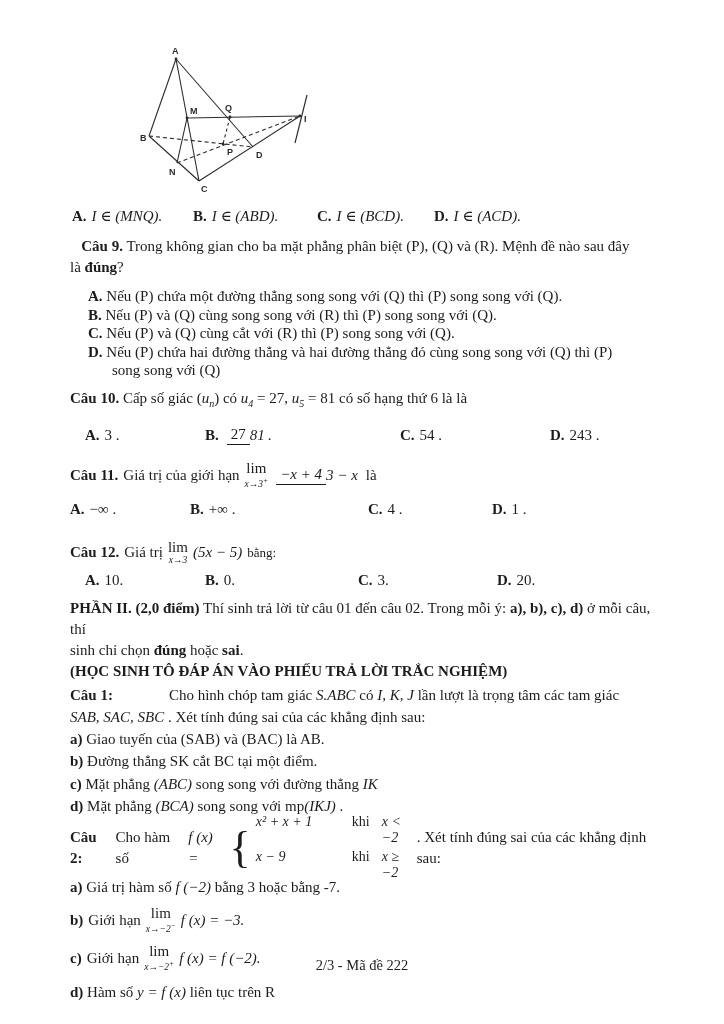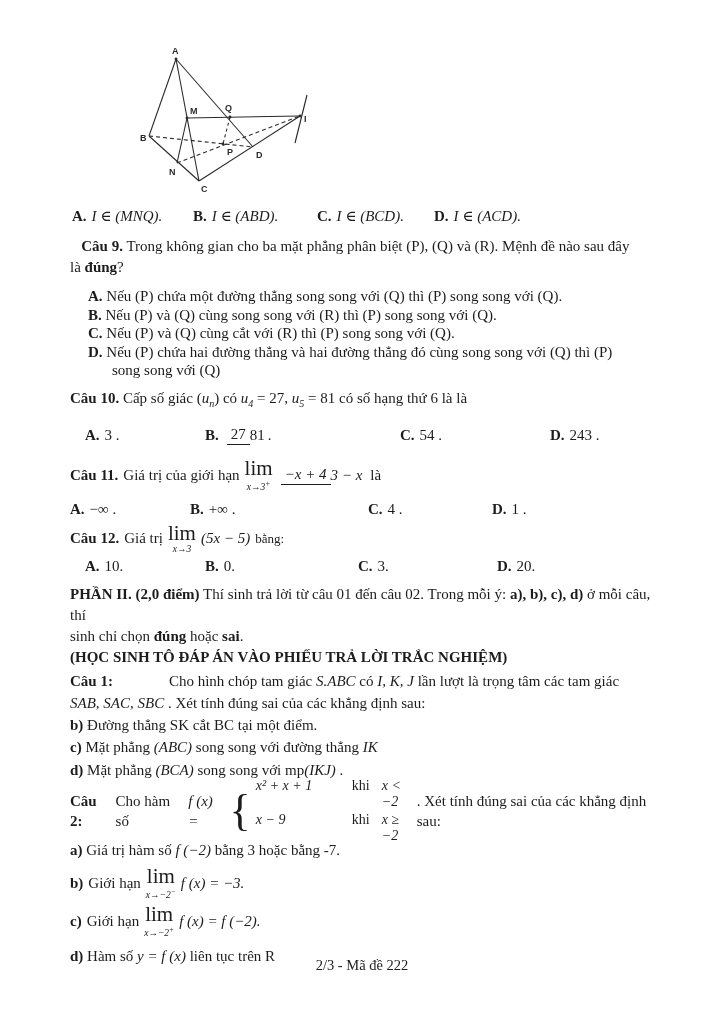--- a/index.html
+++ b/index.html
@@ -10,23 +10,23 @@
   .mi{font-style:italic;}
   .figwrap{position:absolute;left:140px;top:40px;width:190px;height:160px;}
   .figwrap text{font-family:"Liberation Sans","DejaVu Sans",sans-serif;font-size:9px;font-weight:bold;fill:#2b2b2b;}
   .optrow{position:relative;height:24px;}
   .optrow .opt{position:absolute;top:0;white-space:nowrap;}
   .optrow.tall{height:42px;}
   .optrow.tall .opt{display:inline-flex;align-items:center;height:100%;}
   .opt b{margin-right:5px;}
   .frac{display:inline-flex;flex-direction:row;text-align:center;line-height:1.1;vertical-align:middle;margin:0 3px;}
   .frac .num{border-bottom:1px solid #1c1c1c;padding:0 4px 1px;}
-  .frac .den{padding-top:1px;}
+  .frac .den{padding-top:1px;font-style:italic;}
   .lim{display:inline-flex;flex-direction:column;align-items:center;line-height:1;vertical-align:middle;}
-  .lim .limword{font-size:21px;}
+  .lim .limword{font-size:15px;}
   .lim .limsub{font-size:9.5px;font-style:italic;margin-top:1px;white-space:nowrap;text-align:center;}
   .lim .limsub sup{font-size:7.5px;}
   .flexline{display:flex;align-items:center;gap:5px;}
   .q9opt{padding-left:18px;line-height:18.5px;}
   .hang{padding-left:42px;}
   .q9head,.part2{line-height:21px;}
   .q10head{line-height:22px;margin-top:7px;}
   .msub{font-style:italic;font-size:10px;}
   .c1head{line-height:22px;margin-top:2px;}
   .item{line-height:22.5px;}
@@ -137,21 +137,21 @@
       </span>
     <span>là</span>
   </div>
   <div class="optrow" style="margin-top:4px;height:20px">
     <span class="opt" style="left:0px"><b>A.</b><span>−∞ .</span></span>
     <span class="opt" style="left:120px"><b>B.</b><span>+∞ .</span></span>
     <span class="opt" style="left:298px"><b>C.</b><span>4 .</span></span>
     <span class="opt" style="left:422px"><b>D.</b><span>1 .</span></span>
   </div>
 
-  <div class="flexline" style="height:28px;margin-top:6px">
+  <div class="flexline" style="height:28px;margin-top:20px">
     <b>Câu 12.</b>
     <span>Giá trị</span>
     <span class="lim">
         <span class="limword">lim</span>
         <span class="limsub"><span>x→3</span></span>
       </span>
     <span class="mi">(5x − 5)</span>
     <span class="small">bằng:</span>
   </div>
   <div class="optrow" style="margin-top:3px;height:22px">
@@ -164,20 +164,21 @@
   <div class="part2" style="margin-top:6px">
     <div><b>PHẦN II. (2,0 điểm)</b><span> Thí sinh trả lời từ câu 01 đến câu 02. Trong mỗi ý: </span><b>a), b), c), d)</b><span> ở mỗi câu, thí</span></div>
     <div><span>sinh chỉ chọn </span><b>đúng</b><span> hoặc </span><b>sai</b><span>.</span></div>
     <div><b>(HỌC SINH TÔ ĐÁP ÁN VÀO PHIẾU TRẢ LỜI TRẮC NGHIỆM)</b></div>
   </div>
 
   <div class="c1head">
     <div><b>Câu 1:</b><span class="tabgap"></span><span>Cho hình chóp tam giác </span><span class="mi">S.ABC</span><span> có </span><span class="mi">I, K, J</span><span> lần lượt là trọng tâm các tam giác</span></div>
     <div><span class="mi">SAB, SAC, SBC</span><span> . Xét tính đúng sai của các khẳng định sau:</span></div>
   </div>
+  <div class="item"><b>a)</b><span> Giao tuyến của (SAB) và (BAC) là AB.</span></div>
   <div class="item"><b>b)</b><span> Đường thẳng SK cắt BC tại một điểm.</span></div>
   <div class="item"><b>c)</b><span> Mặt phẳng </span><span class="mi">(ABC)</span><span> song song với đường thẳng </span><span class="mi">IK</span></div>
   <div class="item"><b>d)</b><span> Mặt phẳng </span><span class="mi">(BCA)</span><span> song song với mp</span><span class="mi">(IKJ)</span><span> .</span></div>
 
   <div class="c2head">
     <b>Câu 2:</b>
     <span>Cho hàm số</span>
     <span class="mi">f (x) =</span>
     <span class="brace">{</span>
     <span class="cases">

